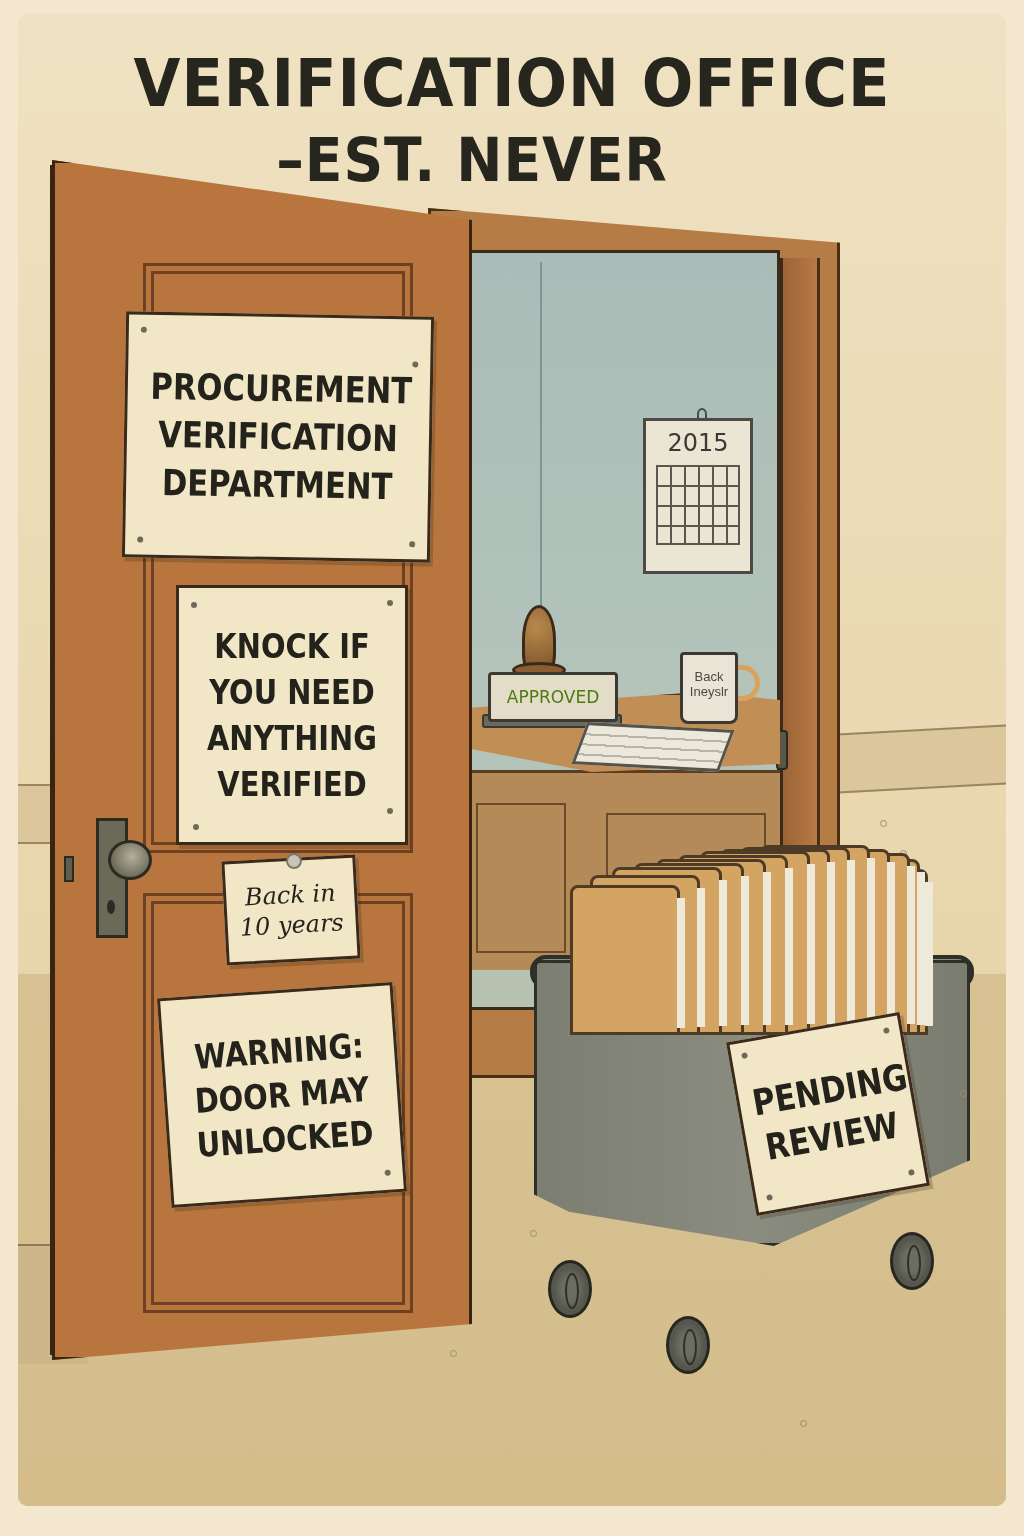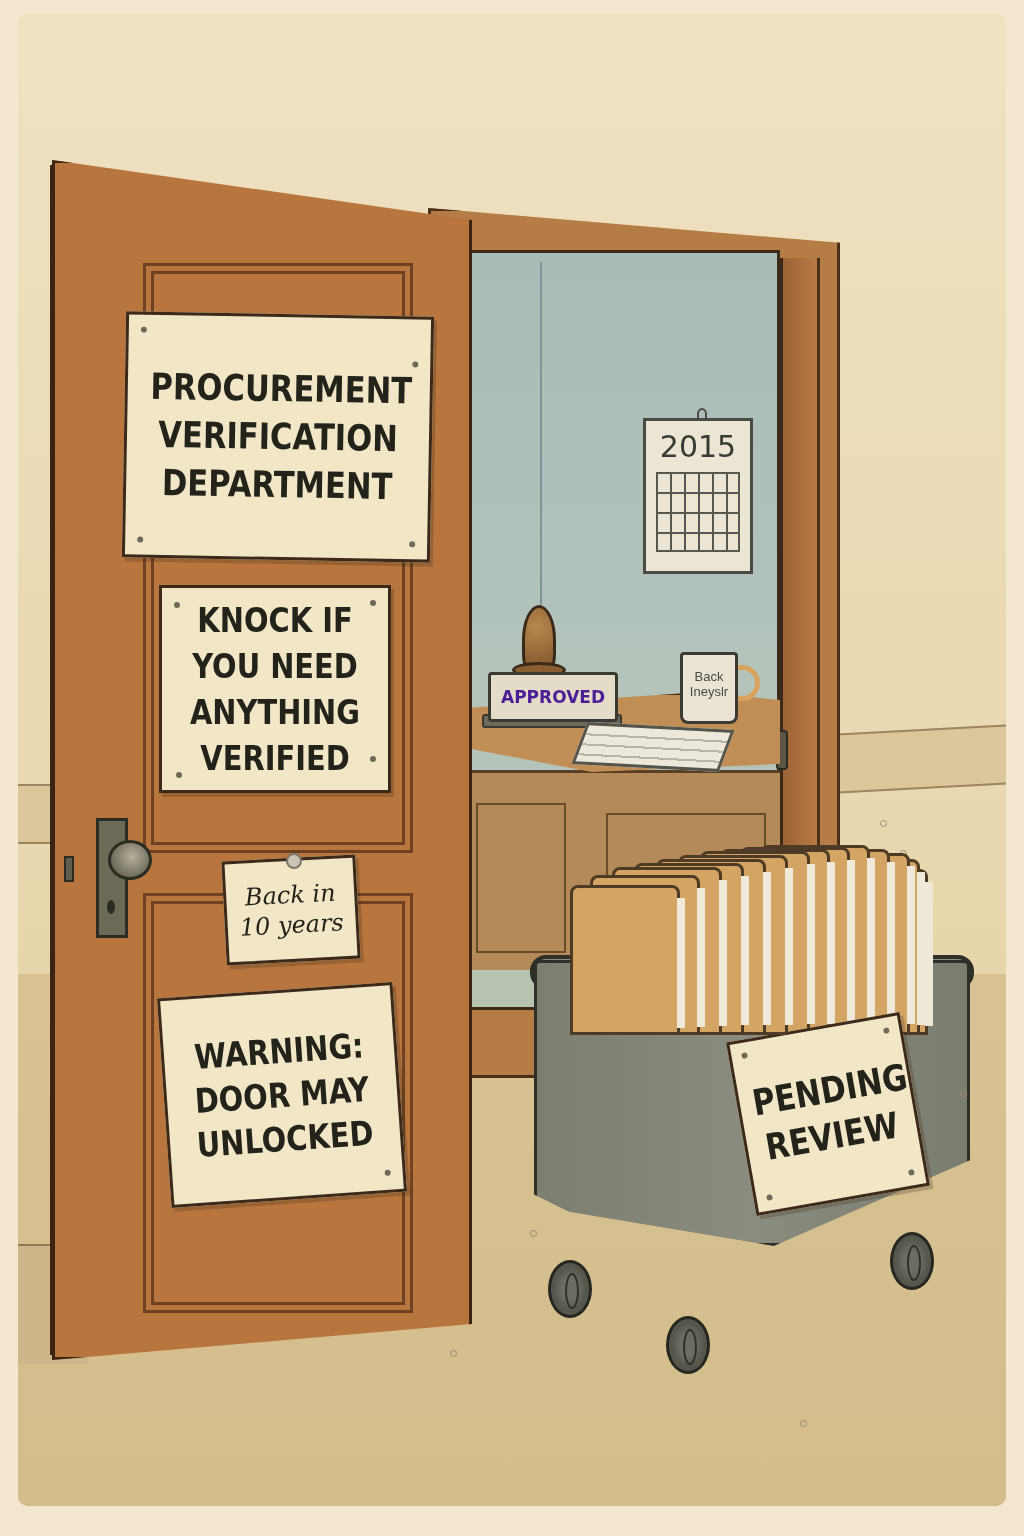--- a/index.html
+++ b/index.html
@@ -57,21 +57,21 @@
       position: absolute; left: 780px; top: 258px; width: 40px; height: 820px;
       background: linear-gradient(90deg, #9b6336, #b87a45); border-left: 3px solid #3b2a1a; border-right: 3px solid #4a2f18;
     }
     .hinge { position: absolute; left: 776px; top: 730px; width: 12px; height: 40px; background:#5b5646; border:2px solid #2b2a22; border-radius:4px; }
 
     
     .calendar {
       position: absolute; left: 643px; top: 418px; width: 110px; height: 156px;
       background: #ebe5d3; border: 3px solid #4b4a44; text-align: center; padding-top: 8px;
     }
-    .calendar .year { font-size: 30px; color: #3a3934; font-family: "DejaVu Sans", sans-serif; }
+    .calendar .year { font-size: 24px; color: #3a3934; font-family: "DejaVu Sans", sans-serif; }
     .cal-grid {
       margin: 8px auto 0; width: 84px; height: 80px;
       background-image:
         linear-gradient(#59574f 2px, transparent 2px),
         linear-gradient(90deg, #59574f 2px, transparent 2px);
       background-size: 14px 20px;
       border-right: 2px solid #59574f; border-bottom: 2px solid #59574f;
     }
     .cal-hook { position:absolute; left: 697px; top: 408px; width: 10px; height: 12px; border: 2px solid #4b4a44; border-radius: 50% 50% 0 0; }
 
@@ -83,21 +83,21 @@
     }
     .desk-front {
       position: absolute; left: 466px; top: 770px; width: 314px; height: 200px;
       background: #b48a58; border-top: 3px solid #5a3e24;
     }
     .desk-panel { position:absolute; border: 2px solid #6a4c2d; }
     .stamp-base {
       position: absolute; left: 488px; top: 672px; width: 130px; height: 50px;
       background: #e2dcc9; border: 3px solid #3b3a32; border-radius: 4px;
       display: flex; align-items: center; justify-content: center;
-      font-family: "DejaVu Sans", sans-serif; font-weight: bold; font-size: 17px; color: #4c1d95;
+      font-family: "DejaVu Sans", sans-serif; font-weight: normal; font-size: 17px; color: #4d7c0f;
     }
     .stamp-plate { position:absolute; left: 482px; top: 714px; width: 140px; height: 14px; background:#6c6a5d; border:2px solid #3b3a32; border-radius: 3px; }
     .stamp-handle {
       position: absolute; left: 522px; top: 605px; width: 34px; height: 70px;
       background: radial-gradient(circle at 40% 30%, #b8884d, #7a5128); border: 3px solid #3b2a1a;
       border-radius: 50% 50% 30% 30%;
     }
     .stamp-collar { position:absolute; left: 512px; top: 662px; width: 54px; height: 16px; background:#8a5e32; border:3px solid #3b2a1a; border-radius: 50%; }
     .mug {
       position: absolute; left: 680px; top: 652px; width: 58px; height: 72px;
@@ -132,21 +132,21 @@
 
     .sign {
       position: absolute; background: #f1e6c6; border: 3px solid #3b2a1a;
       color: #23231c; font-family: "DejaVu Sans", sans-serif; font-weight: bold;
       text-align: center; display:flex; flex-direction: column; justify-content:center;
       box-shadow: 3px 4px 0 rgba(60,40,20,0.25);
     }
     .sign .ln { display:block; transform: scaleX(0.85); }
     .sign .dot { position:absolute; width:6px; height:6px; border-radius:50%; background:#6e6a5a; }
     .sign-procurement { left: 124px; top: 314px; width: 308px; height: 246px; font-size: 36px; line-height: 48px; transform: rotate(1deg); }
-    .sign-knock { left: 159px; top: 585px; width: 232px; height: 208px; font-size: 34px; line-height: 46px; }
+    .sign-knock { left: 176px; top: 585px; width: 232px; height: 260px; font-size: 34px; line-height: 46px; }
     .sign-back {
       left: 224px; top: 858px; width: 134px; height: 104px; font-weight: normal; font-style: italic;
       font-size: 24px; line-height: 30px; transform: rotate(-3deg);
       font-family: "DejaVu Serif", serif;
     }
     .pin { position:absolute; left: 286px; top: 853px; width: 16px; height: 16px; border-radius:50%; background:#c9c4b6; border: 2px solid #7b7668; z-index: 9; }
     .sign-warning { left: 164px; top: 990px; width: 236px; height: 210px; font-size: 34px; line-height: 44px; transform: rotate(-4deg); }
 
     
     .folders { position:absolute; left: 570px; top: 845px; width: 380px; height: 190px; }
@@ -179,20 +179,24 @@
 </head>
 <body>
 
 <div class="poster">
   <div class="wall"></div>
   <div class="floor"></div>
   <div class="wainscot left"></div>
   <div class="wainscot right"></div>
   <div class="baseboard-left"></div>
 
+  <h1 class="title">
+    <span class="line1">VERIFICATION OFFICE</span>
+    <span class="line2">–EST. NEVER</span>
+  </h1>
 </div>
 
 <div class="doorframe"></div>
 <div class="room"></div>
 <div class="room-line"></div>
 <div class="jamb-right"></div>
 <div class="hinge"></div>
 
 <div class="cal-hook"></div>
 <div class="calendar">

